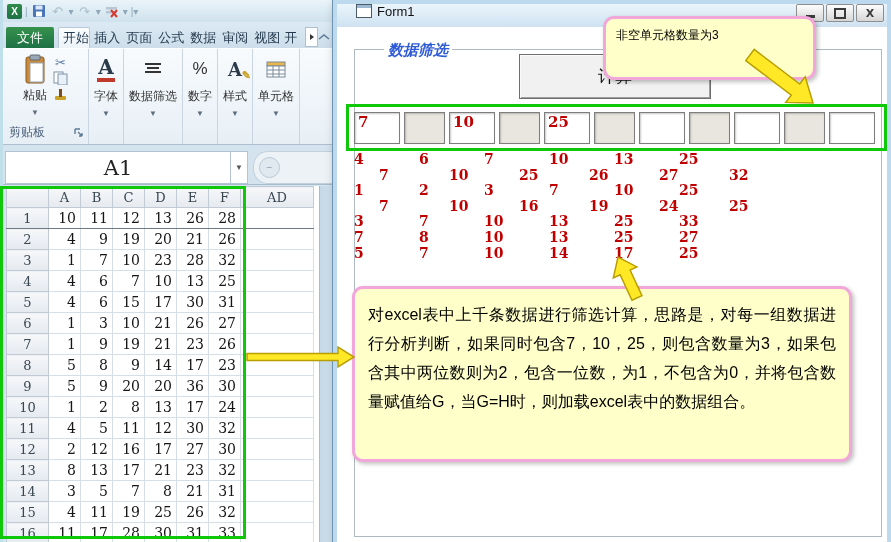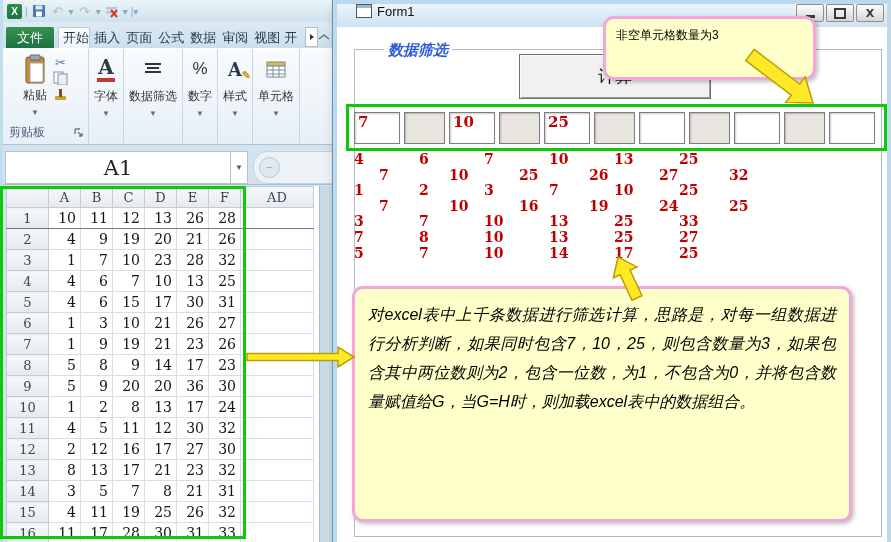--- a/index.html
+++ b/index.html
@@ -113,22 +113,22 @@
   .rrow{height:15.6px;display:flex;}
   .rcell{width:65px;font-family:"DejaVu Serif",serif;font-weight:bold;font-size:14px;
          line-height:15.6px;color:#C00000;}
   .rrow:nth-child(2),.rrow:nth-child(4){padding-left:25px;}
   .rrow:nth-child(2) .rcell,.rrow:nth-child(4) .rcell{width:70px;}
 
   
   .bubble{position:absolute;background:#FFFFC9;border:3px solid #F2A7DA;border-radius:11px;
           box-shadow:2px 2px 4px rgba(0,0,0,.25);color:#000;z-index:30;box-sizing:border-box;}
   .callout{left:603px;top:16px;width:213px;height:64px;padding:7px 10px;font-size:12px;line-height:1.5;}
-  .note{left:352px;top:286px;width:500px;height:236px;padding:11px 13px;font-size:16px;
-        line-height:1.82;z-index:25;text-align:justify;font-style:italic;}
+  .note{left:352px;top:286px;width:500px;height:176px;padding:11px 13px;font-size:16px;
+        line-height:1.82;z-index:25;text-align:justify;}
   .arrows{position:absolute;left:0;top:0;width:891px;height:542px;z-index:40;pointer-events:none;}
 </style>
 </head>
 <body>
 
 <div class="stage">
 
   <div class="xl">
     <div class="xl-title">
       <span class="xl-logo">X</span>

